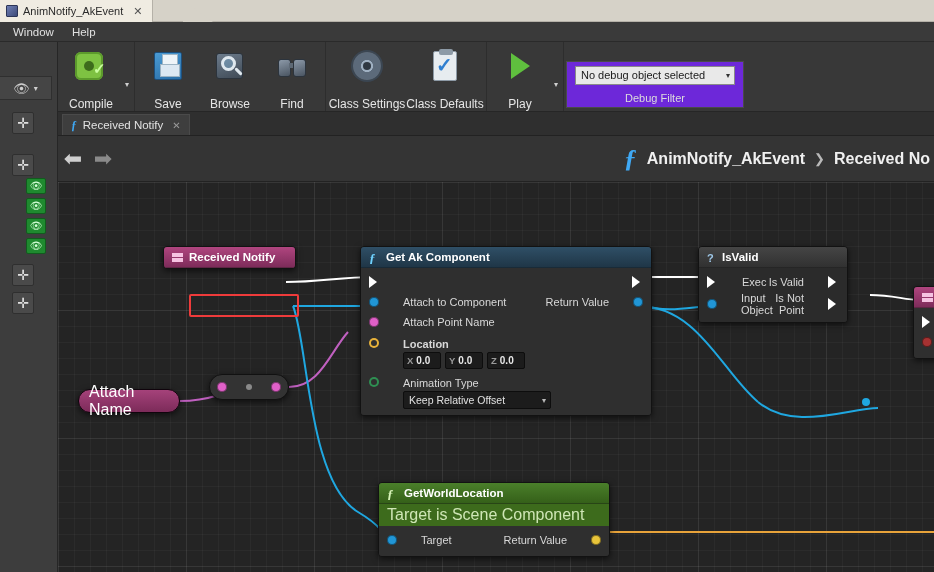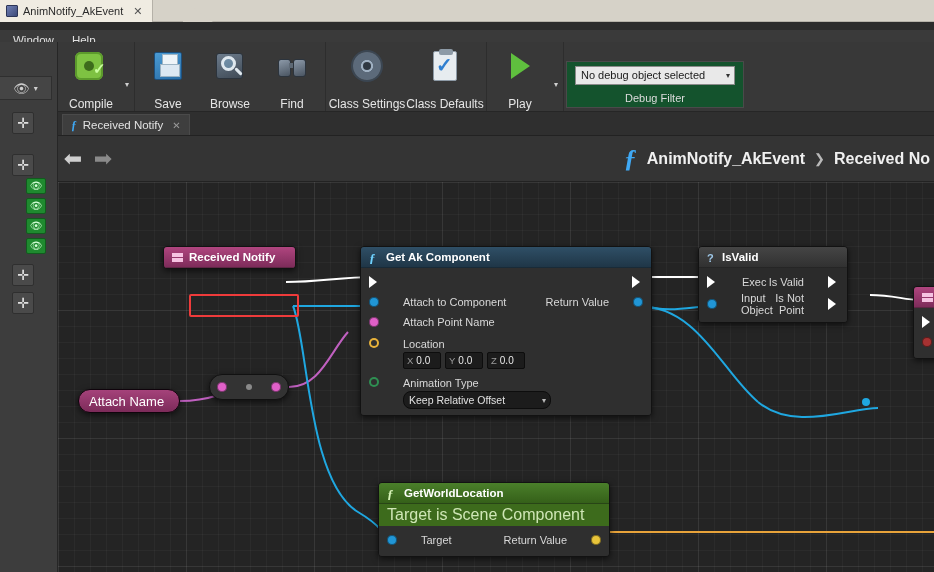--- a/index.html
+++ b/index.html
@@ -38,21 +38,21 @@
   }
   .tab-slant {
     position: absolute; left: 183px; top: 0; width: 30px; height: 22px;
     background: #d6d2c8;
     clip-path: polygon(0 0, 100% 100%, 0 100%);
     border: none;
   }
 
   
   .menubar {
-    position: absolute; left: 0; top: 30px; width: 934px; height: 20px;
+    position: absolute; left: 0; top: 22px; width: 934px; height: 20px;
     background: #3a3a3a;
     border-bottom: 1px solid #2a2a2a;
     display: flex; align-items: center;
     padding-left: 4px;
   }
   .menubar .mi {
     padding: 2px 9px; font-size: 11.5px; color: #e0e0e0;
   }
 
   
@@ -171,21 +171,21 @@
   .ico-play .tri {
     position:absolute; left:8px; top:4px; width:0; height:0;
     border-left: 19px solid #5fbf3e;
     border-top: 13px solid transparent;
     border-bottom: 13px solid transparent;
   }
 
   .debug-group {
     display:flex; flex-direction:column; align-items:center; justify-content:center;
     padding: 0 8px;
-    background:#14532d;
+    background:#6d28d9;
     border: 1px solid #4a4a4a;
     margin: 19px 0 3px 2px;
   }
   .debug-combo {
     width: 160px; height: 19px;
     background:#e9e9e9; color:#1a1a1a;
     border:1px solid #8a8a8a;
     font-size: 11px;
     display:flex; align-items:center; justify-content:space-between;
     padding: 0 4px 0 5px;
@@ -334,38 +334,38 @@
   .veclabel { font-size:11px; color:#d8d8d8; margin-bottom:2px; }
   .vecfields { display:flex; gap:4px; margin-left:0; }
   .vecfield {
     background:#1c1c1c; border:1px solid #0d0d0d; border-radius:2px;
     height:17px; width:38px; display:flex; align-items:center; padding:0 3px; gap:3px;
   }
   .vecfield .ax { color:#9a9a9a; font-size:9.5px; }
   .vecfield .val { color:#e8e8e8; font-size:10px; }
 
   .combo {
-    background:#1c1c1c; border:1px solid #0d0d0d; border-radius:8px;
+    background:#1c1c1c; border:1px solid #0d0d0d; border-radius:2px;
     height:18px; width:148px; display:flex; align-items:center; justify-content:space-between;
     padding:0 4px 0 5px; color:#e0e0e0; font-size:10.5px;
   }
   .combo .car { font-size:8px; color:#b9b9b9; }
 
   
   .sel-box {
     position:absolute; border:2px solid #ef3b3b; border-radius:2px;
   }
 
   
   .node-pill {
     position:absolute; height:24px; border-radius:12px;
     background: linear-gradient(180deg,#a5427a 0%, #7c2b59 100%);
     border:1px solid #10040c;
     display:flex; align-items:center; padding:0 10px;
-    font-size:13px; color:#ffffff;
+    font-size:16px; color:#ffffff;
     box-shadow:0 2px 6px rgba(0,0,0,0.6);
   }
   .node-reroute {
     position:absolute; height:26px; border-radius:13px;
     background:#333; border:1px solid #111;
     display:flex; align-items:center; justify-content:space-between;
     padding:0 7px;
     box-shadow:0 2px 6px rgba(0,0,0,0.6);
   }
 
@@ -566,21 +566,21 @@
           <span class="pin-dot obj"></span>
         </span>
       </div>
       <div class="row">
         <span class="left">
           <span class="pin-dot name"></span>
           <span>Attach Point Name</span>
         </span>
         <span class="right"></span>
       </div>
-      <div class="row vecrow" style="align-items:flex-end; padding-top:4px;">
+      <div class="row vecrow" style="align-items:flex-end; padding-top:4px;font-weight:bold;">
         <span class="left" style="align-items:flex-start; padding-top:2px;">
           <span class="pin-dot vec"></span>
           <span style="display:block;">
             <span class="veclabel" style="display:block;">Location</span>
             <span class="vecfields" style="display:flex;">
               <span class="vecfield">
                 <span class="ax">X</span>
                 <span class="val">0.0</span>
               </span>
               <span class="vecfield">

